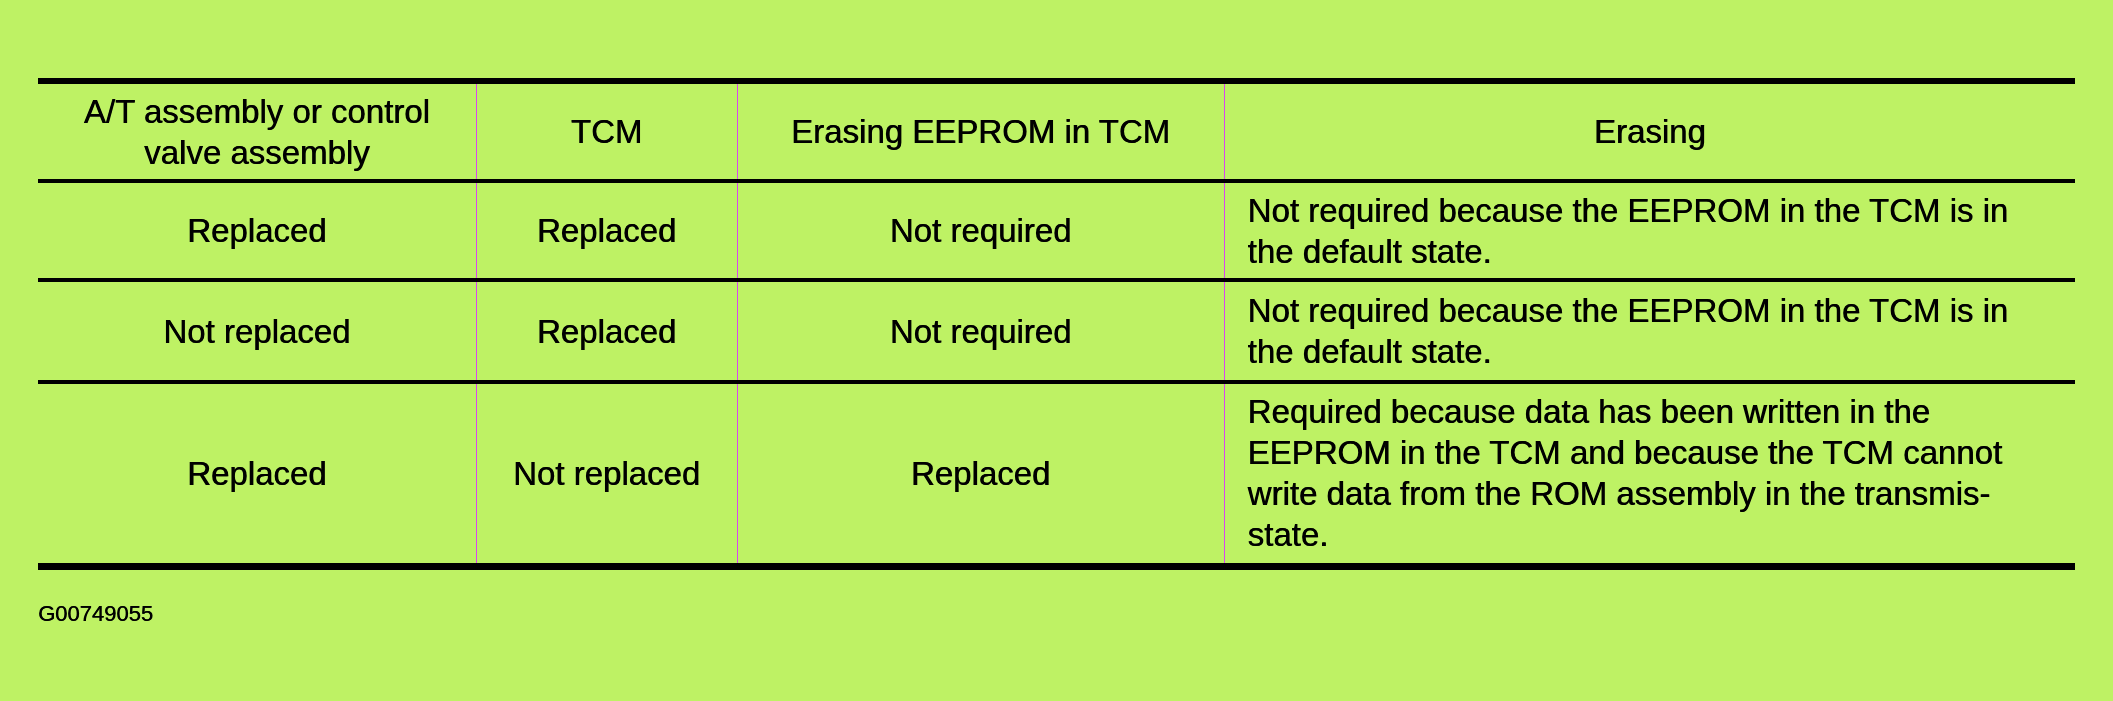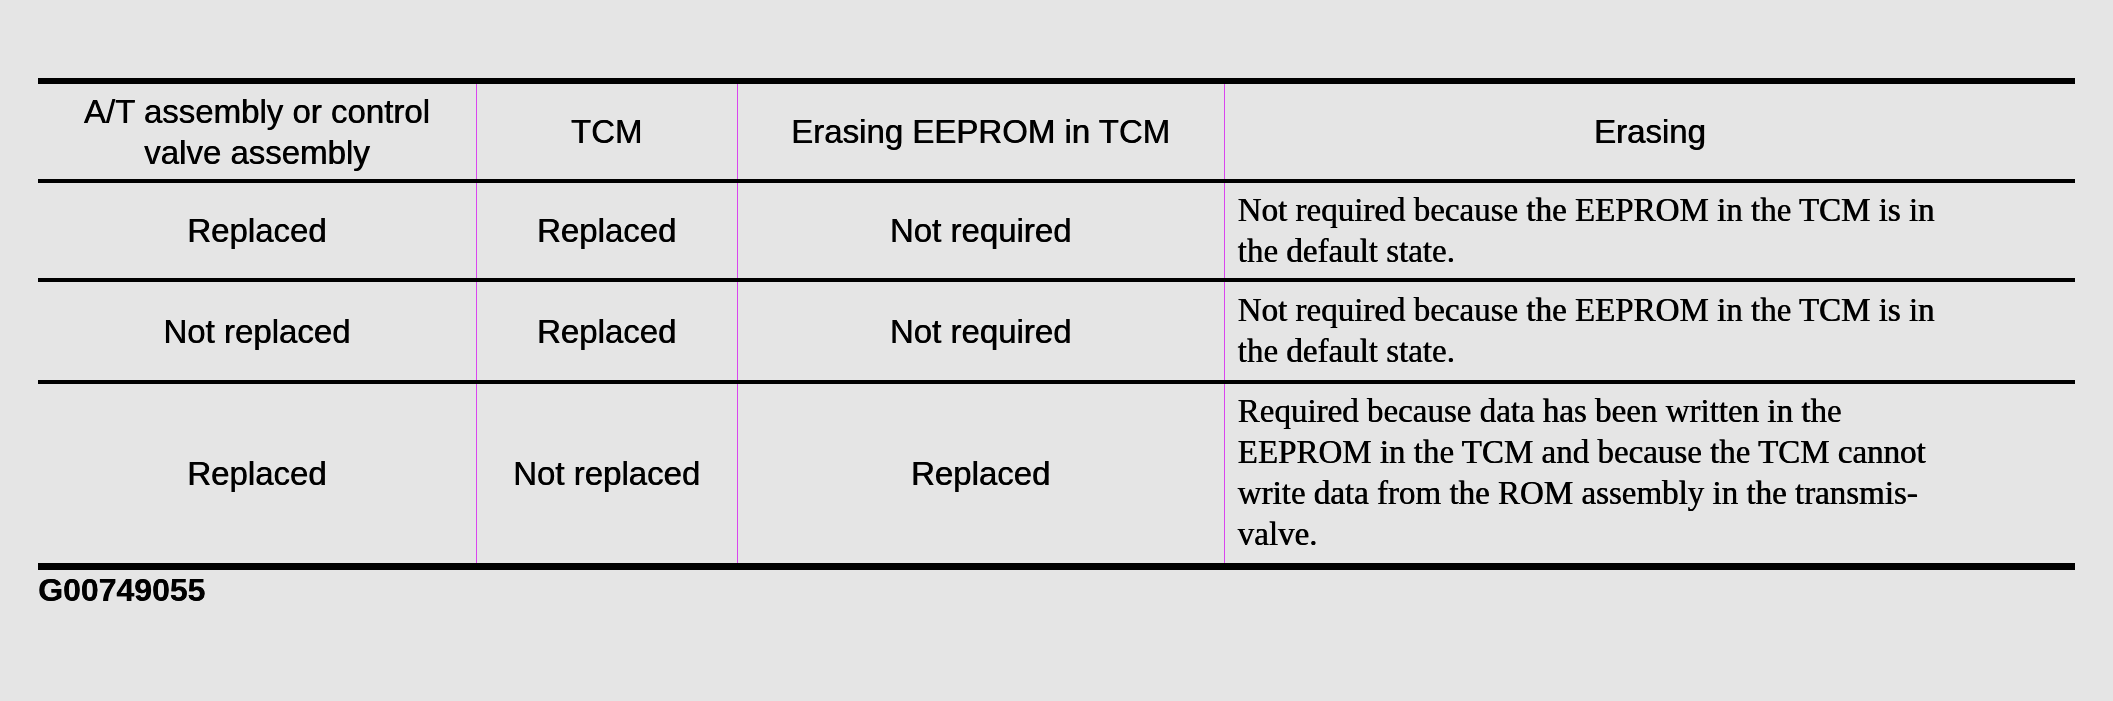--- a/index.html
+++ b/index.html
@@ -4,21 +4,21 @@
 <style>
   html, body {
     margin: 0;
     padding: 0;
     background: #ffffff;
   }
   .sheet {
     position: relative;
     width: 2113px;
     height: 701px;
-    background: #e5e5e5;
+    background: #bef264;
     color: #000000;
     font-family: "Liberation Sans", sans-serif;
     overflow: hidden;
   }
   table.manual-table {
     position: absolute;
     left: 38px;
     top: 78px;
     width: 2037px;
     table-layout: fixed;
@@ -54,33 +54,31 @@
     border-bottom: 4px solid #000;
   }
   table.manual-table tbody tr:last-child {
     border-bottom: none;
   }
   tr.row-1 { height: 99px; }
   tr.row-2 { height: 102px; }
   tr.row-3 { height: 184px; }
   table.manual-table td.remarks-cell {
     text-align: left;
-    padding-left: 13px;
+    padding-left: 23px;
     padding-right: 18px;
-    font-family: Liberation Serif, serif;
   }
   .figure-code {
     position: absolute;
     left: 38px;
-    top: 575px;
-    font-size: 32px;
+    top: 598px;
+    font-size: 22px;
     line-height: 31px;
     color: #000;
     text-shadow: 0.4px 0 0 #000;
-    font-weight: bold;
   }
 </style>
 </head>
 <body>
 
 <div class="sheet">
 
   <table class="manual-table">
     <colgroup>
       <col style="width:438px">
@@ -112,20 +110,20 @@
         <td class="remarks-cell">Not required because the EEPROM in the TCM is in
 the default state.</td>
       </tr>
       <tr class="row-3">
         <td>Replaced</td>
         <td>Not replaced</td>
         <td>Replaced</td>
         <td class="remarks-cell">Required because data has been written in the
 EEPROM in the TCM and because the TCM cannot
 write data from the ROM assembly in the transmis-
-valve.</td>
+state.</td>
       </tr>
     </tbody>
   </table>
 
   <div class="figure-code">G00749055</div>
 
 </div>
 
 </body></html>

